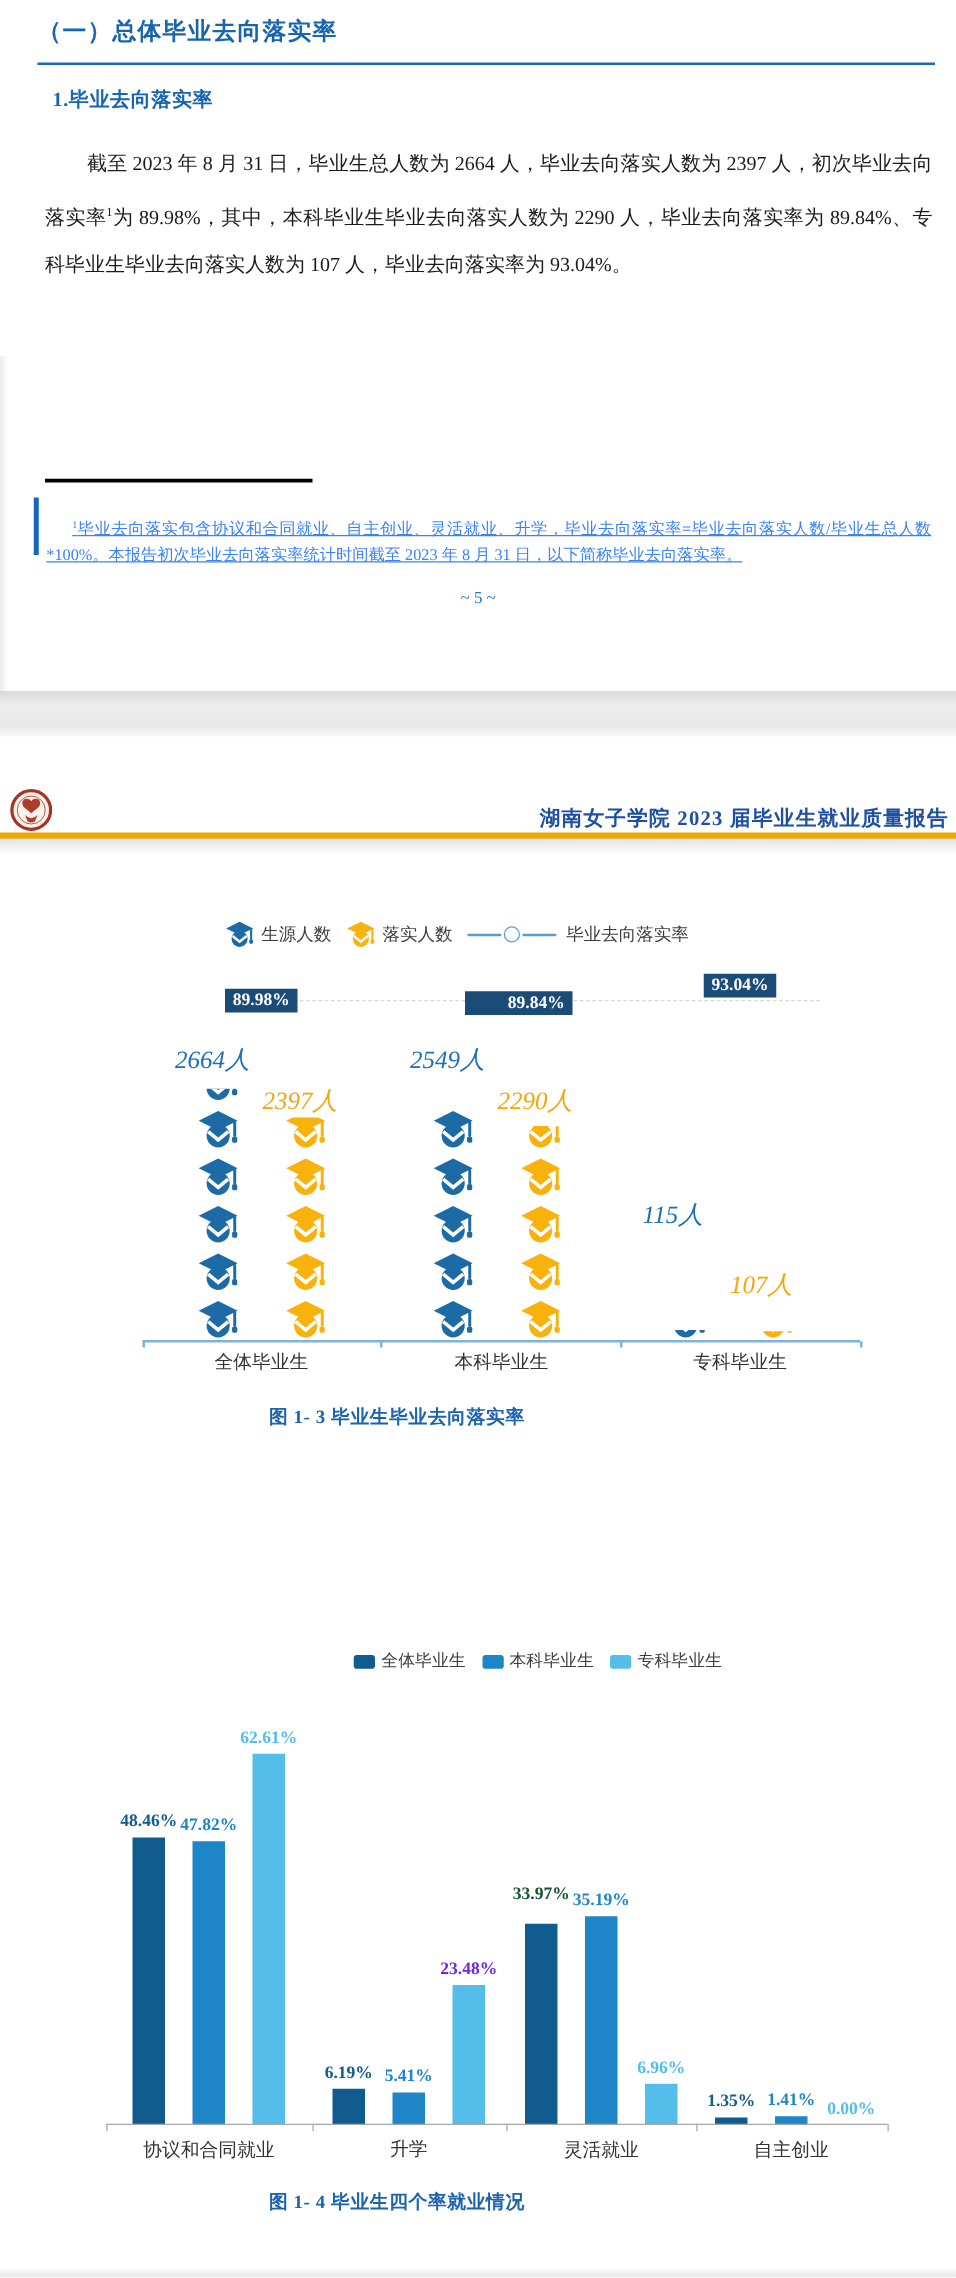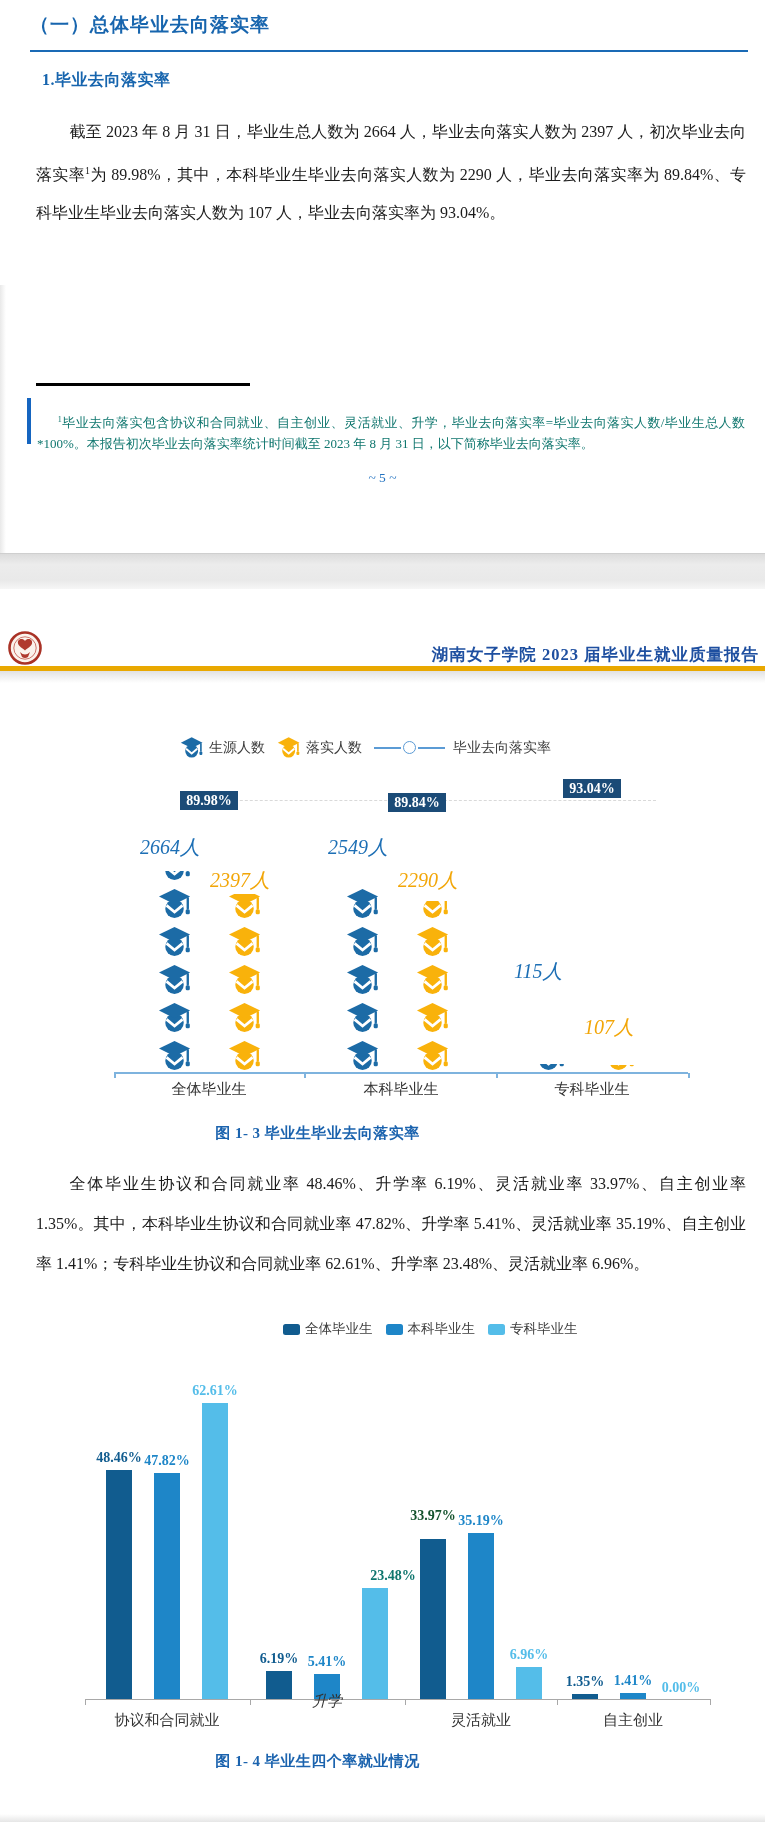--- a/index.html
+++ b/index.html
@@ -7,22 +7,22 @@
           font-family:"Liberation Serif","DejaVu Serif",serif;color:#1b1b1b;}
   .abs{position:absolute;}
   
   .sec-heading{left:30px;top:12px;width:718px;font-size:19px;font-weight:bold;color:#1765AE;
                letter-spacing:1px;border-bottom:2px solid #1A6AB5;padding-bottom:12px;}
   .sub-heading{left:42px;top:70px;font-size:16px;font-weight:bold;color:#1765AE;letter-spacing:.5px;}
   .body-par{left:36px;width:710px;text-align:justify;font-size:16px;line-height:38.5px;text-indent:2.1em;}
   .par1{top:97px;}
   .fn-sep{left:36px;top:383px;width:214px;height:3px;background:#000;}
   .fn-bar{left:27px;top:398px;width:4px;height:46px;background:#1565C0;}
-  .footnote{left:37px;top:396px;width:708px;font-size:13px;line-height:21px;color:#0f766e;
-            text-align:justify;text-indent:1.6em;}
+  .footnote{left:37px;top:396px;width:708px;font-size:13px;line-height:21px;color:#3b82f6;
+            text-align:justify;text-indent:1.6em;text-decoration:underline;}
   .page-num{left:0;top:470px;width:765px;text-align:center;font-size:13.5px;color:#2071C0;}
   .page-gap{left:0;top:553px;width:765px;height:35px;background:linear-gradient(#dcdcdc,#ececec 30%,#e9e9e9 75%,#f6f6f6);border-top:1px solid #cfcfcf;}
   .edge-sliver{left:0;top:285px;width:6px;height:300px;background:linear-gradient(90deg,#e9e9e9,rgba(233,233,233,0));}
   
   .hdr-title{right:6px;top:644px;font-size:16.5px;font-weight:bold;color:#1E4FA0;letter-spacing:1px;}
   .gold-rule{left:0;top:666px;width:765px;height:5px;background:#E9A800;}
   .gold-shadow{left:0;top:671px;width:765px;height:12px;background:linear-gradient(#c9c9c9,rgba(255,255,255,0));opacity:.55;}
   .logo{left:8px;top:630px;width:34px;height:36px;}
   
   .pic-legend{left:180px;top:736px;display:flex;align-items:center;font-size:14px;color:#3d3d3d;}
@@ -112,21 +112,20 @@
     <span class="mk-circle"></span>
     <span class="mk-line"></span>
     <span class="lbl" style="margin-left:8px">毕业去向落实率</span>
   </div>
 
   <div class="abs rate-dash"></div>
   <div id="pictograph"></div>
 
   <div class="abs caption" style="top:1124px">图 1- 3 毕业生毕业去向落实率</div>
 
-  <p class="abs body-par par2">全体毕业生协议和合同就业率 48.46%、升学率 6.19%、灵活就业率 33.97%、自主创业率 1.35%。其中，本科毕业生协议和合同就业率 47.82%、升学率 5.41%、灵活就业率 35.19%、自主创业率 1.41%；专科毕业生协议和合同就业率 62.61%、升学率 23.48%、灵活就业率 6.96%。</p>
 
   <div class="abs bar-legend" id="bar-legend">
       <span class="item">
         <span class="sw" style="background: rgb(17, 92, 143);"></span>
         <span>全体毕业生</span>
       </span>
       <span class="item">
         <span class="sw" style="background: rgb(30, 134, 200);"></span>
         <span>本科毕业生</span>
       </span>
@@ -148,32 +147,32 @@
       <div class="bar-val" style="left: 122px; bottom: 231px; color: rgb(30, 134, 200);">47.82%</div>
       <div class="bar" style="left: 314px; width: 26px; height: 26px; background: rgb(30, 134, 200);"></div>
       <div class="bar-val" style="left: 282px; bottom: 30px; color: rgb(30, 134, 200);">5.41%</div>
       <div class="bar" style="left: 468px; width: 26px; height: 167px; background: rgb(30, 134, 200);"></div>
       <div class="bar-val" style="left: 436px; bottom: 171px; color: rgb(30, 134, 200);">35.19%</div>
       <div class="bar" style="left: 620px; width: 26px; height: 7px; background: rgb(30, 134, 200);"></div>
       <div class="bar-val" style="left: 588px; bottom: 11px; color: rgb(30, 134, 200);">1.41%</div>
       <div class="bar" style="left: 202px; width: 26px; height: 297px; background: rgb(84, 189, 233);"></div>
       <div class="bar-val" style="left: 170px; bottom: 301px; color: rgb(84, 189, 233);">62.61%</div>
       <div class="bar" style="left: 362px; width: 26px; height: 112px; background: rgb(84, 189, 233);"></div>
-      <div class="bar-val" style="left: 348px; bottom: 116px; color: #0f766e;">23.48%</div>
+      <div class="bar-val" style="left: 330px; bottom: 116px; color: #6d28d9;">23.48%</div>
       <div class="bar" style="left: 516px; width: 26px; height: 33px; background: rgb(84, 189, 233);"></div>
       <div class="bar-val" style="left: 484px; bottom: 37px; color: rgb(84, 189, 233);">6.96%</div>
       <div class="bar-val" style="left: 636px; bottom: 4px; color: rgb(84, 189, 233);">0.00%</div>
       <div class="bar-axis" style="left: 85px; width: 625px;"></div>
       <div class="bar-tick" style="left: 85px;"></div>
       <div class="bar-tick" style="left: 250px;"></div>
       <div class="bar-tick" style="left: 405px;"></div>
       <div class="bar-tick" style="left: 557px;"></div>
       <div class="bar-tick" style="left: 710px;"></div>
       <div class="bar-cat" style="position: absolute; left: 87px; top: 331px;">协议和合同就业</div>
-      <div class="bar-cat" style="position: absolute; left: 247px; top: 312px; font-style: italic;">升学</div>
+      <div class="bar-cat" style="position: absolute; left: 247px; top: 330px;">升学</div>
       <div class="bar-cat" style="position: absolute; left: 401px; top: 331px;">灵活就业</div>
       <div class="bar-cat" style="position: absolute; left: 553px; top: 331px;">自主创业</div>
     </div>
   <div class="abs caption" style="top:1752px">图 1- 4 毕业生四个率就业情况</div>
 
   <div class="abs bottom-strip"></div>
 <div class="abs" style="left: 158px; top: 871.176px; width: 34px; height: 200.824px;">
       <div style="height: 10.824px; position: relative; overflow: hidden; width: 34px;">
         <div style="position: absolute; bottom: 0px; left: 0px;">
           <svg width="34" height="33" viewBox="0 0 36 35" style="display:block">
@@ -375,21 +374,21 @@
         <svg width="34" height="33" viewBox="0 0 36 35" style="display:block">
     <circle cx="17.5" cy="23" r="9.8" fill="#F9B20B"></circle>
     <polyline points="9,19.5 17.5,26.5 26,19.5" stroke="#ffffff" stroke-width="3" fill="none"></polyline>
     <polygon points="17.5,2 34,10.2 17.5,18.4 1,10.2" fill="#F9B20B"></polygon>
     <rect x="30.3" y="10.5" width="2.5" height="13.5" rx="1.2" fill="#F9B20B"></rect>
     <rect x="29.3" y="23.5" width="4.4" height="5.4" rx="1.6" fill="#F9B20B"></rect>
   </svg>
       </div>
     </div>
     <div class="abs pic-label" style="left: 398px; top: 867px; color: rgb(242, 166, 8);">2290人</div>
-    <div class="abs rate-chip" style="left: 388px; top: 793px;">89.84%</div>
+    <div class="abs rate-chip" style="left: 372px; top: 793px; padding-left: 28px;">89.84%</div>
     <div class="abs pic-cat" style="left: 346px; top: 1080px;">本科毕业生</div>
     <div class="abs" style="left: 532px; top: 1064.41px; width: 34px; height: 7.59px;">
       <div style="height: 7.59px; position: relative; overflow: hidden; width: 34px;">
         <div style="position: absolute; bottom: 0px; left: 0px;">
           <svg width="34" height="33" viewBox="0 0 36 35" style="display:block">
     <circle cx="17.5" cy="23" r="9.8" fill="#1C6BA6"></circle>
     <polyline points="9,19.5 17.5,26.5 26,19.5" stroke="#ffffff" stroke-width="3" fill="none"></polyline>
     <polygon points="17.5,2 34,10.2 17.5,18.4 1,10.2" fill="#1C6BA6"></polygon>
     <rect x="30.3" y="10.5" width="2.5" height="13.5" rx="1.2" fill="#1C6BA6"></rect>
     <rect x="29.3" y="23.5" width="4.4" height="5.4" rx="1.6" fill="#1C6BA6"></rect>

